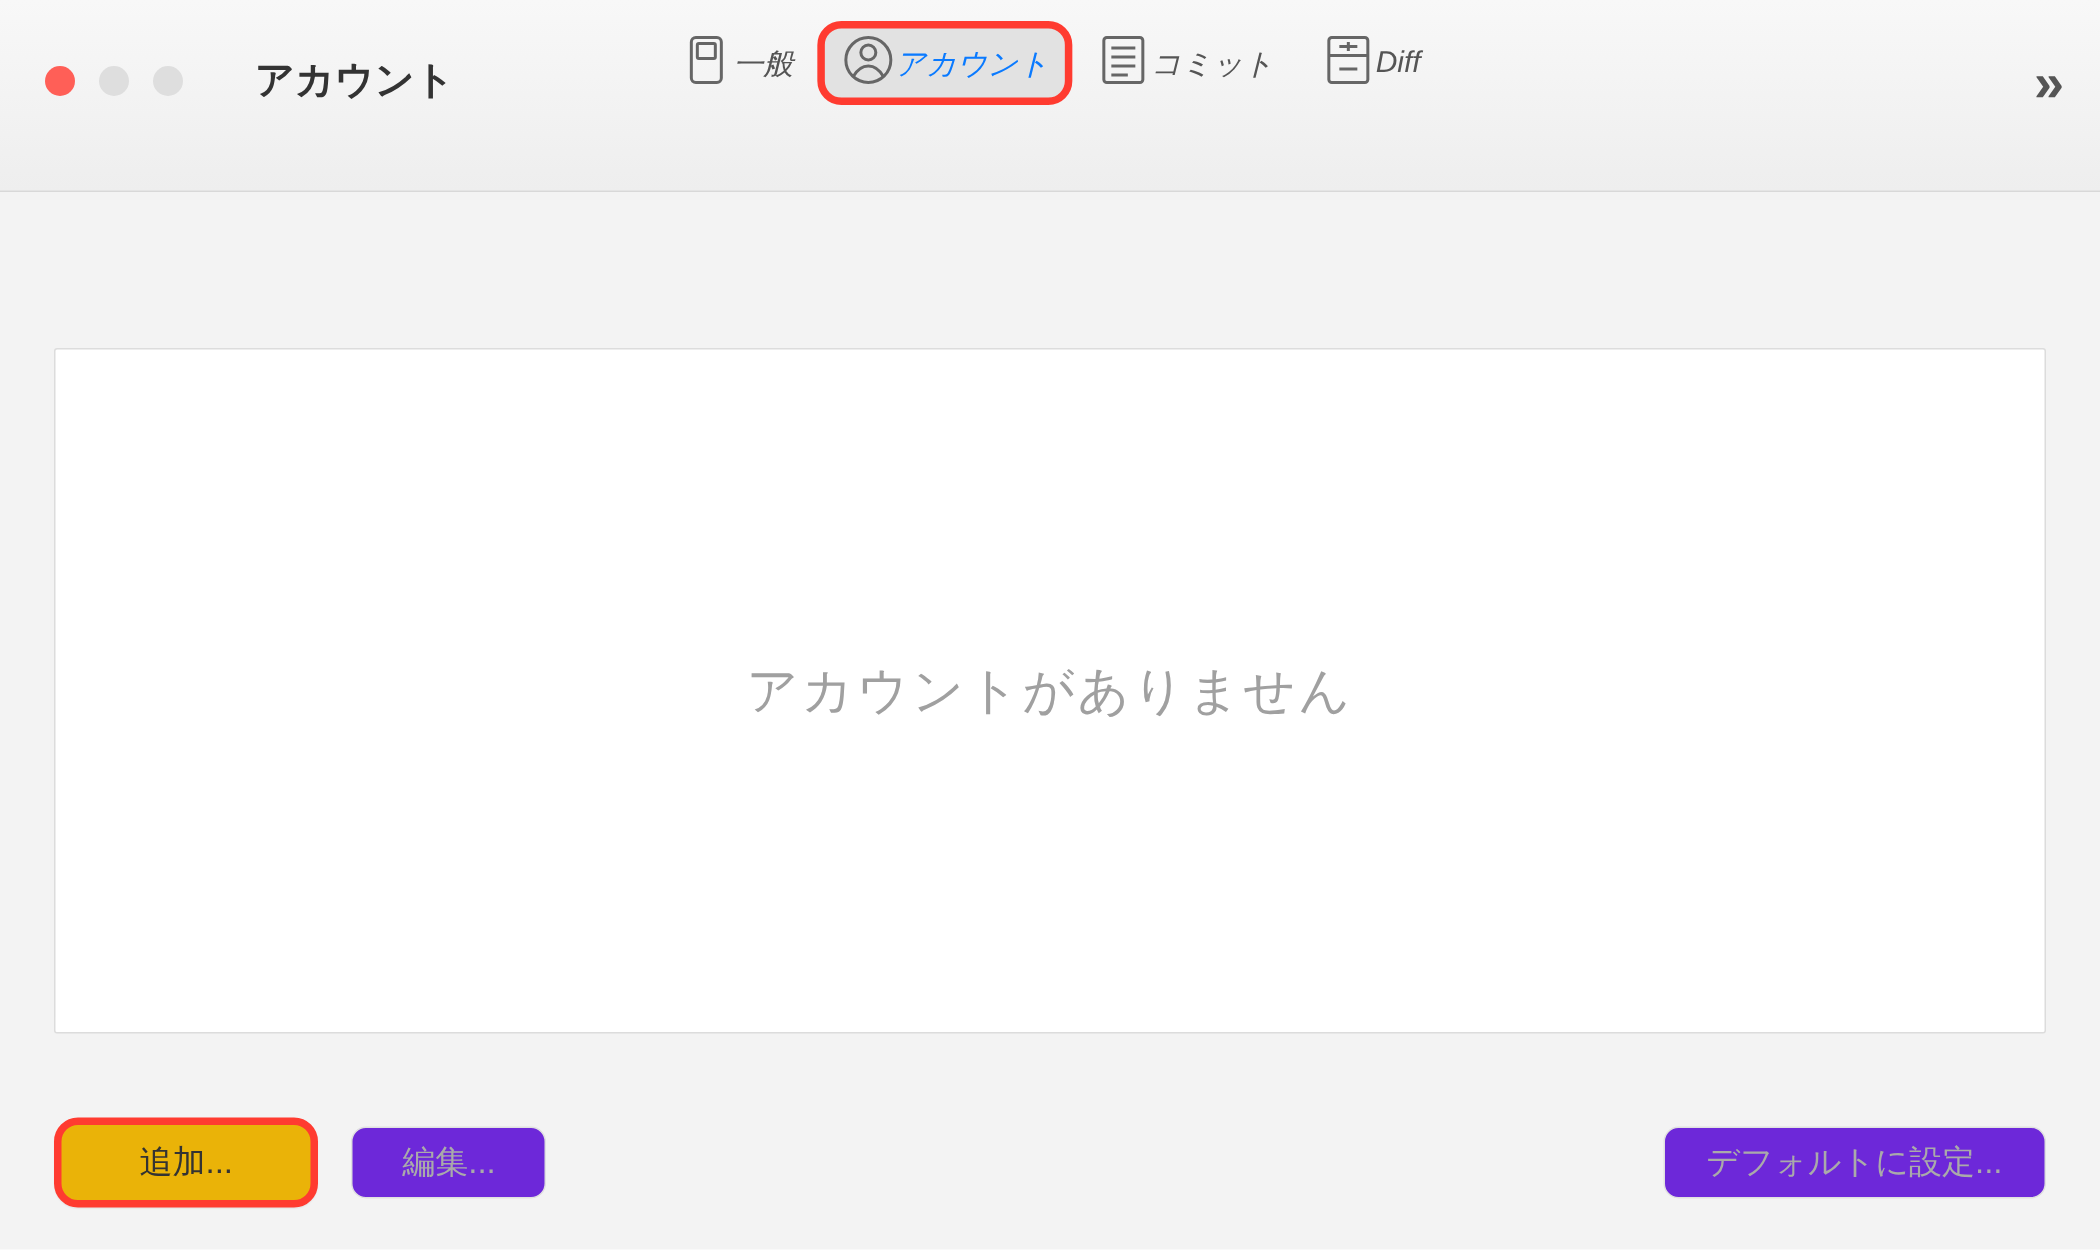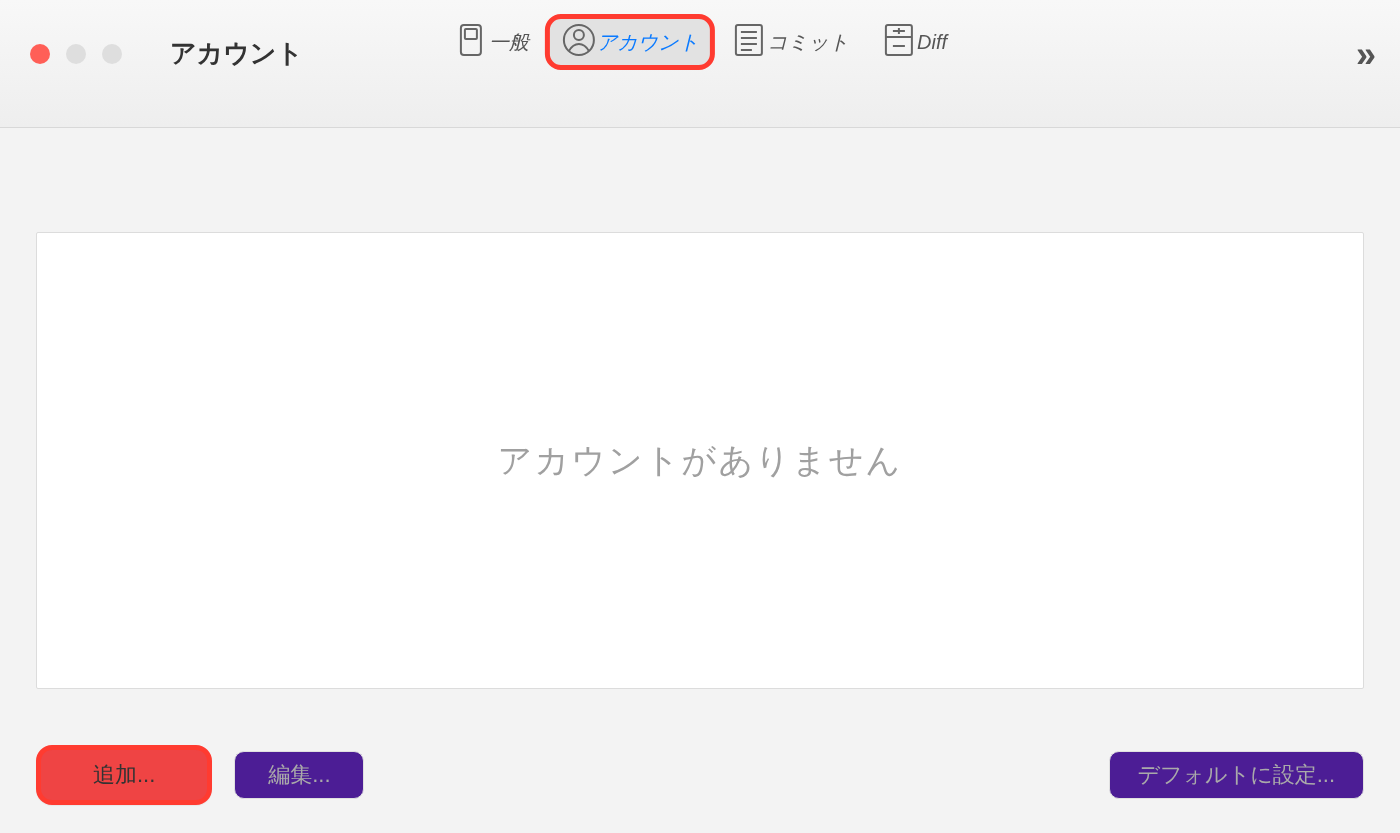--- a/index.html
+++ b/index.html
@@ -131,32 +131,32 @@
       letter-spacing: 2px;
     }
     .bottom-bar {
       padding: 28px 36px 28px 36px;
       display: flex;
       align-items: center;
       gap: 22px;
     }
     .btn {
       padding: 8px 28px;
-      background: #ef4444;
+      background: #eab308;
       border: 1px solid #cccccc;
       border-radius: 10px;
       font-size: 22px;
       color: #333;
       cursor: pointer;
       box-shadow: 0 1px 1px rgba(0,0,0,0.05);
       min-width: 130px;
       text-align: center;
     }
     .btn.disabled {
-      background: #4c1d95;
+      background: #6d28d9;
       color: #aaa;
       border-color: #e0e0e0;
       box-shadow: none;
       cursor: default;
     }
     .btn.highlighted-btn {
       border: 5px solid #ff3b30;
       border-radius: 16px;
       padding: 10px 52px;
     }

